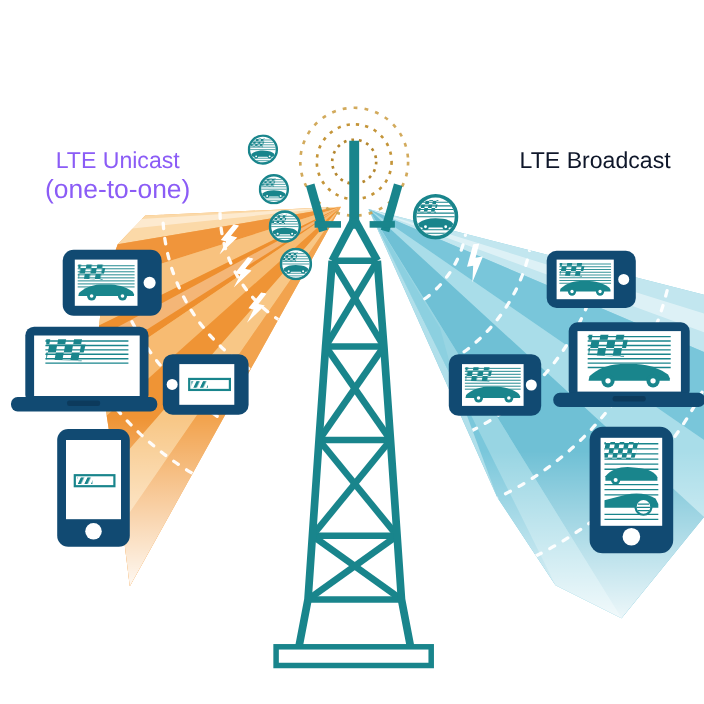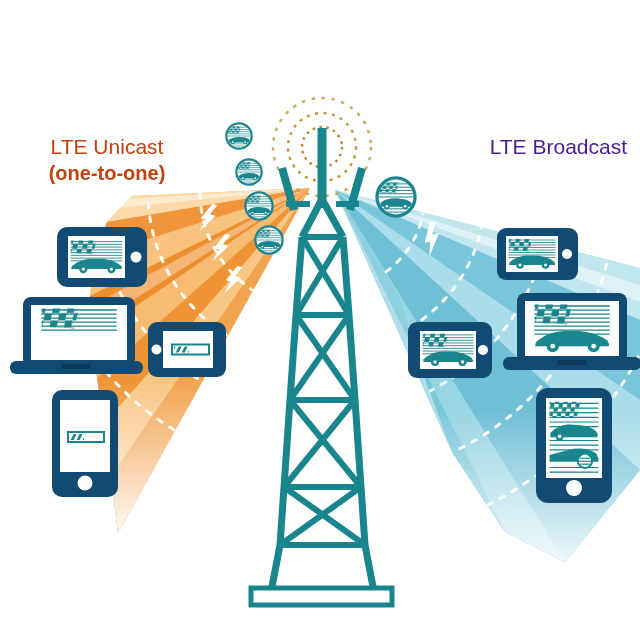--- a/index.html
+++ b/index.html
@@ -3,23 +3,23 @@
 <meta charset="utf-8">
 <style>
   html,body{margin:0;padding:0;background:#fff;}
   .stage{
     position:relative;width:640px;height:640px;background:#ffffff;
     font-family:"Liberation Sans",sans-serif;overflow:hidden;
   }
   .stage svg{position:absolute;left:0;top:0;}
   .side-label{position:absolute;text-align:center;line-height:26px;font-size:21px;}
   .side-label .title{font-weight:400;}
-  .side-label .subtitle{font-weight:700;font-size:20px;}
-  .label-unicast{left:21px;top:134px;width:172px;color:#c2410c;}
-  .label-broadcast{left:455px;top:134px;width:172px;color:#4c1d95;text-align:right;}
+  .side-label .subtitle{font-weight:400;font-size:24px;}
+  .label-unicast{left:21px;top:134px;width:172px;color:#8b5cf6;}
+  .label-broadcast{left:455px;top:134px;width:172px;color:#0f172a;}
 </style>
 </head>
 <body>
 
 <div class="stage">
 
 <svg width="640" height="640" viewBox="0 0 640 640">
   <defs>
     <pattern id="checker" width="18" height="18" patternUnits="userSpaceOnUse" patternTransform="skewX(-10)">
       <rect width="9" height="9" fill="#19858C"></rect>

